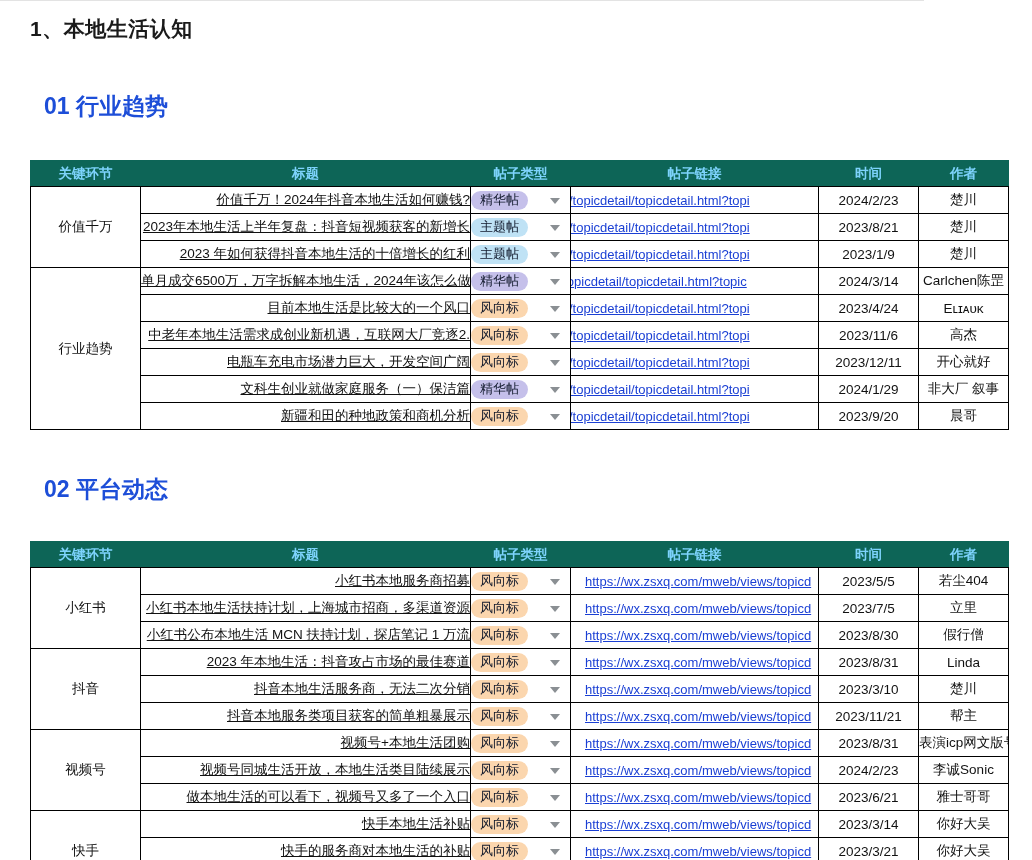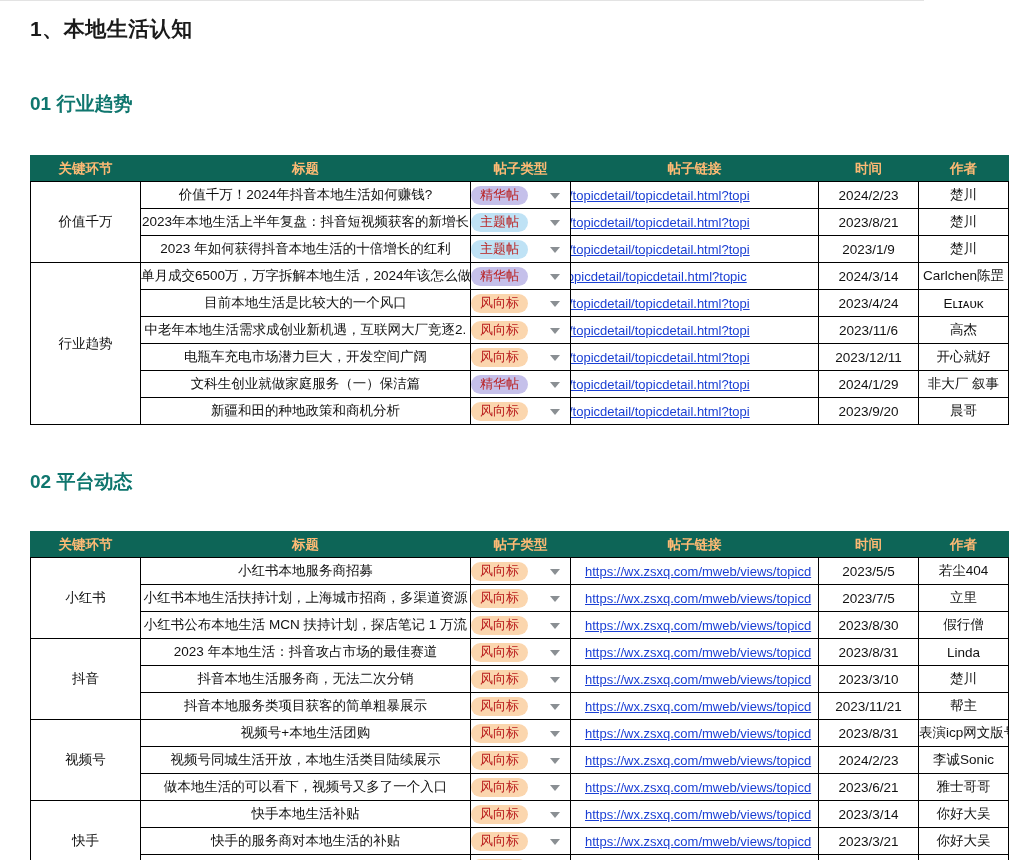--- a/index.html
+++ b/index.html
@@ -20,24 +20,24 @@
   .h1 {
     margin: 0;
     padding: 14px 0 0 30px;
     font-size: 21px;
     font-weight: bold;
     color: #1a1a1a;
     letter-spacing: 0.5px;
   }
   .h2 {
     margin: 0;
-    padding: 0 0 0 30px;
-    font-size: 19px;
+    padding: 0 0 0 44px;
+    font-size: 23px;
     font-weight: bold;
-    color: #0f766e;
+    color: #1d4ed8;
   }
   .spacer-a { height: 48px; }
   .spacer-b { height: 38px; }
   .spacer-c { height: 44px; }
   .spacer-d { height: 36px; }
 
   table.sheet {
     border-collapse: collapse;
     margin-left: 30px;
     width: 978px;
@@ -48,21 +48,21 @@
     border: 1px solid #000000;
     padding: 0;
     height: 27px;
     font-size: 13.5px;
     color: #111;
     overflow: hidden;
     white-space: nowrap;
   }
   table.sheet thead th {
     background: #0d6557;
-    color: #fdba74;
+    color: #7dd3fc;
     font-weight: bold;
     text-align: center;
     font-size: 13.5px;
     height: 26px;
     border-color: #0d6557;
     border-bottom: 1px solid #000;
   }
   col.c-stage  { width: 110px; }
   col.c-title  { width: 330px; }
   col.c-type   { width: 100px; }
@@ -71,22 +71,23 @@
   col.c-author { width: 90px; }
 
   td.stage {
     text-align: center;
     vertical-align: middle;
     font-size: 14px;
     color: #111;
   }
   td.title {
     padding-left: 8px;
-    text-align: center;
+    text-align: right;
     font-size: 13.5px;
+    text-decoration: underline;
   }
   td.type {
     position: relative;
     padding-left: 6px;
     vertical-align: middle;
   }
   td.link {
     padding-left: 0px;
     overflow: hidden;
   }
@@ -96,21 +97,21 @@
     font-size: 13px;
     margin-left: 46px;
   }
 
   .badge {
     display: inline-block;
     border-radius: 11px;
     padding: 1px 9px 2px 9px;
     font-size: 13px;
     line-height: 16px;
-    color: #b91c1c;
+    color: #0f172a;
     vertical-align: middle;
   }
   .badge.jinghua { background: #c5c0ea; }
   .badge.zhuti   { background: #bfe2f5; }
   .badge.fxb     { background: #fbd6ae; }
 
   .caret {
     position: absolute;
     right: 10px;
     top: 50%;

